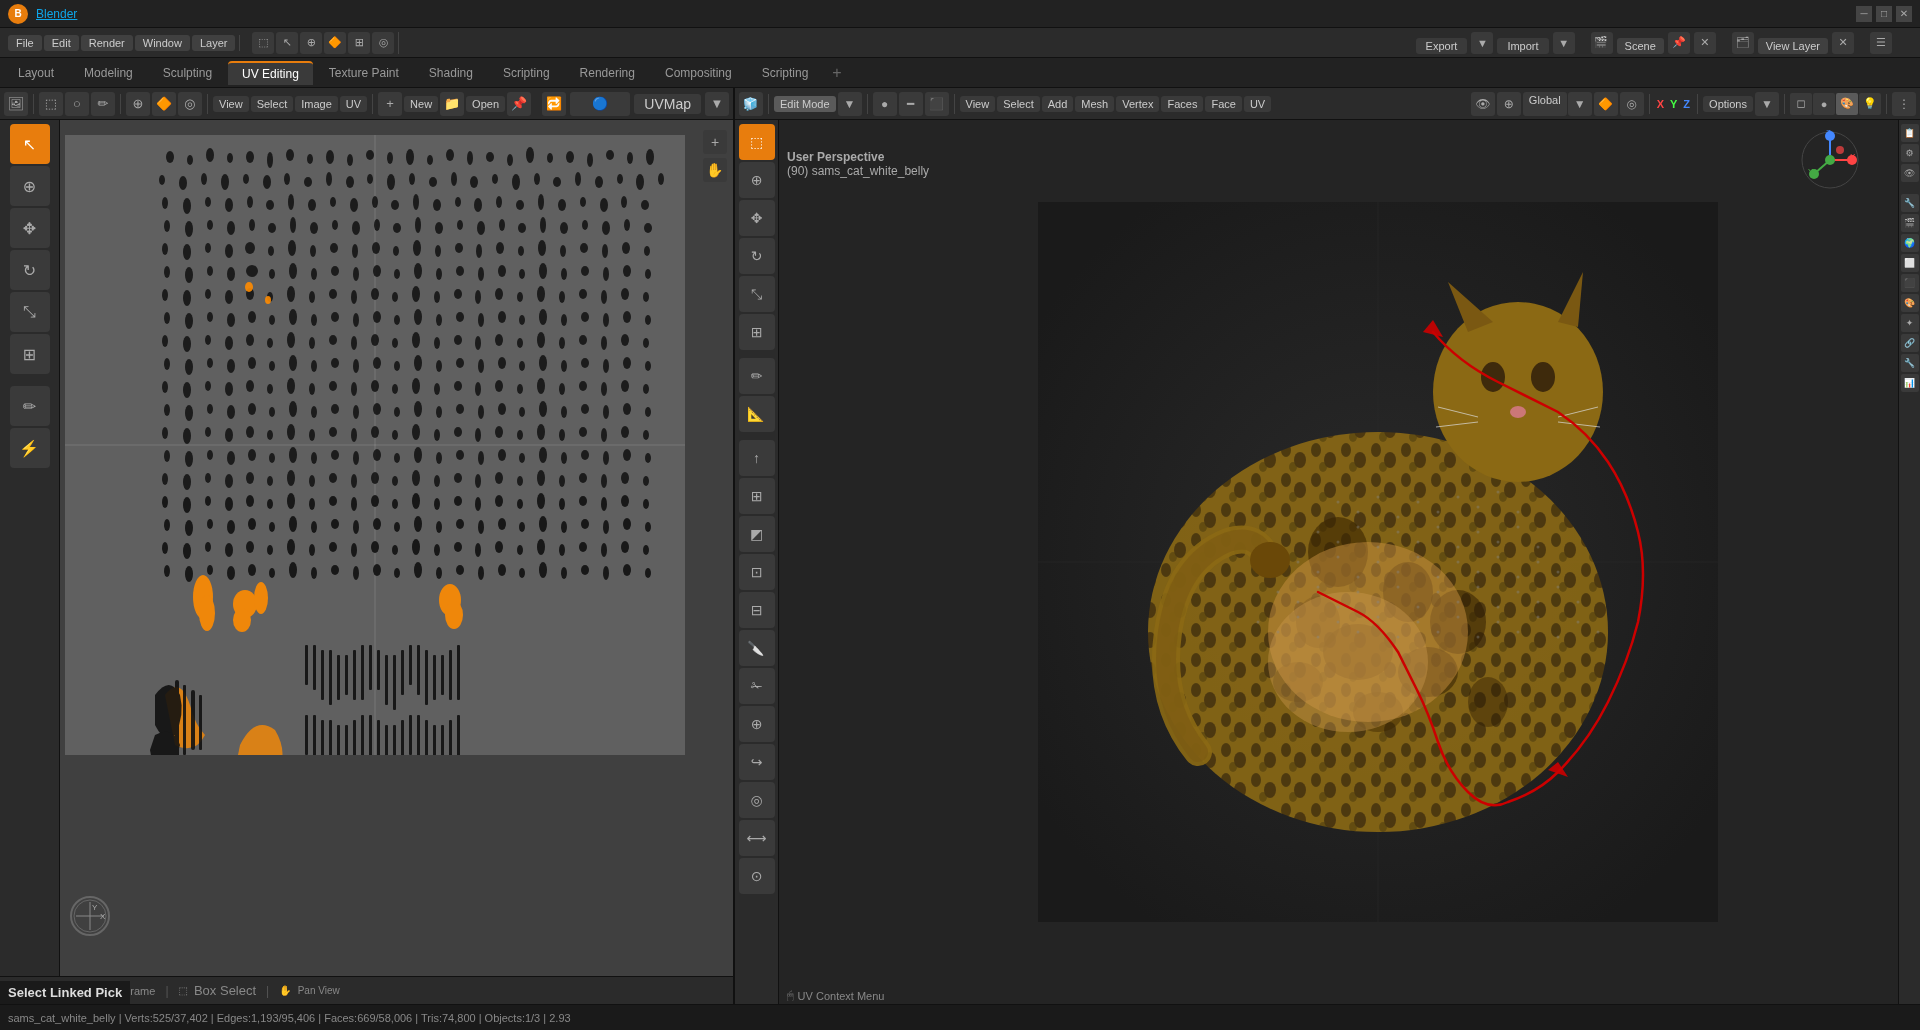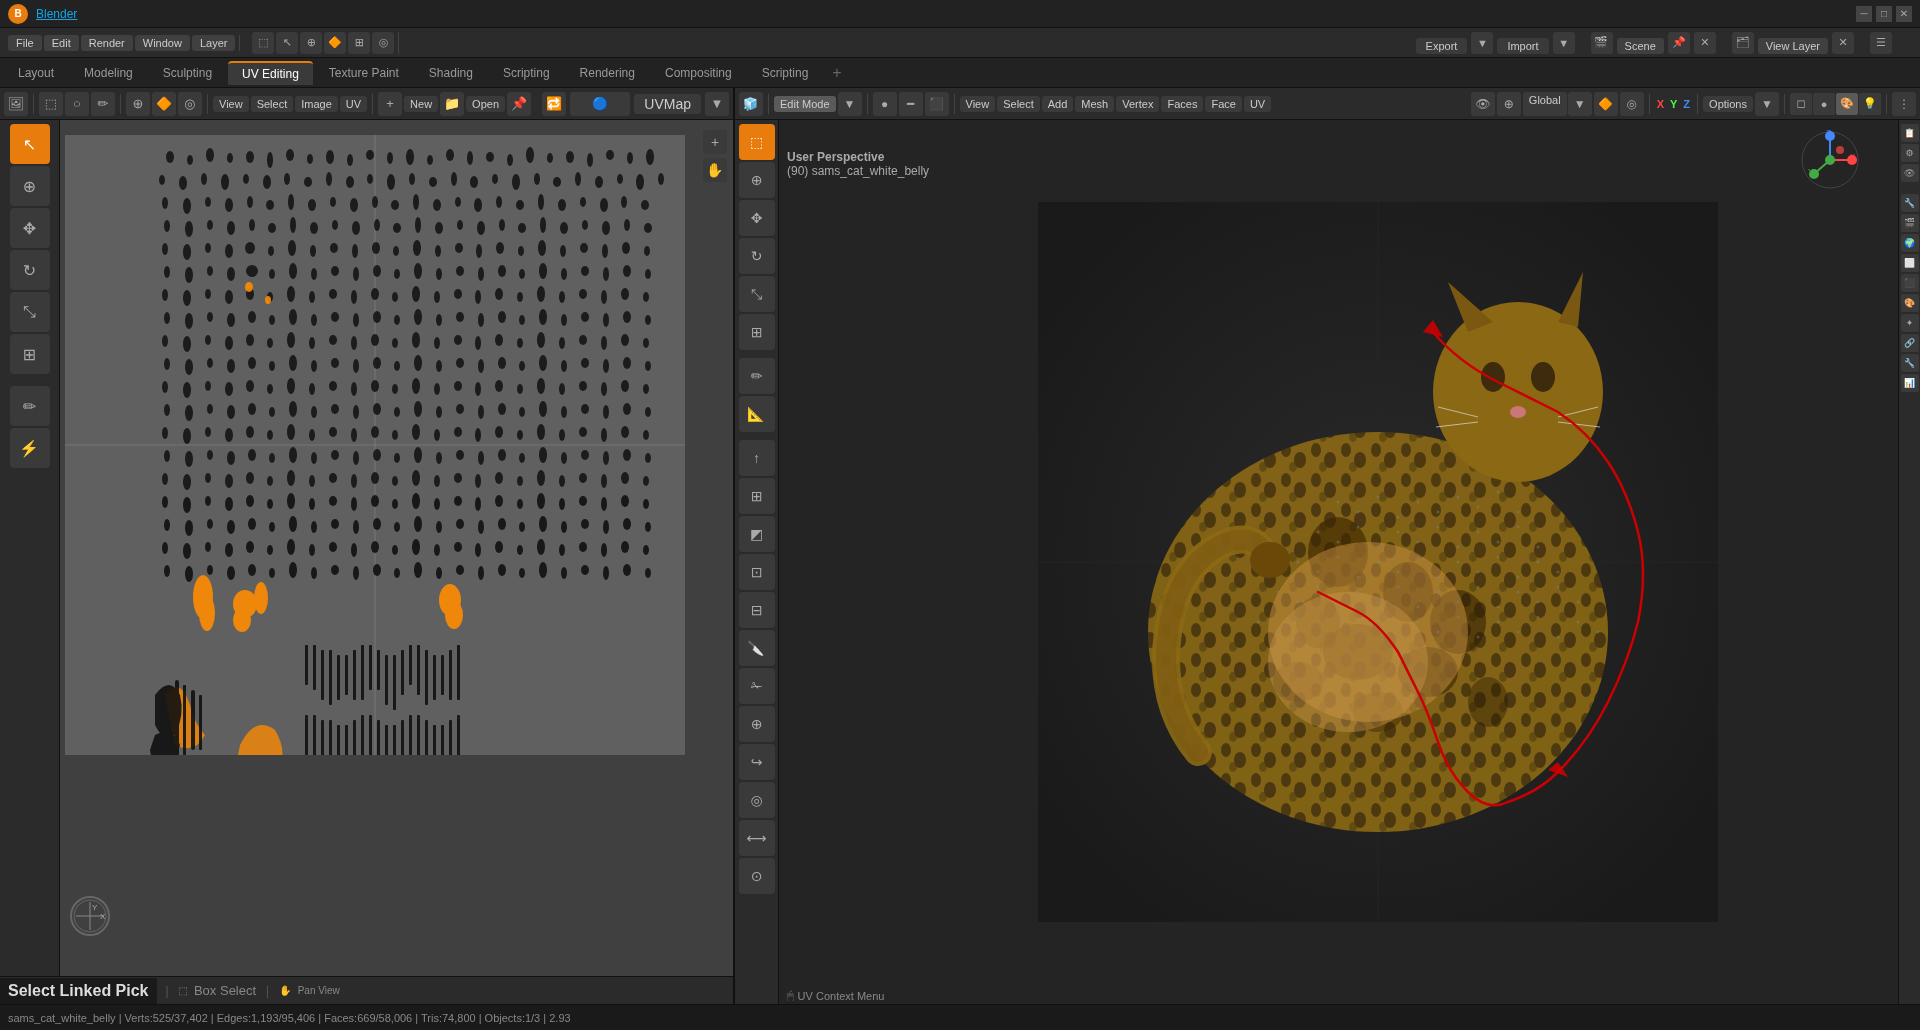--- a/index.html
+++ b/index.html
@@ -1092,21 +1092,21 @@
     <div id="uv-statusbar">
       <span class="status-icon">🖱</span>
       <span style="font-size:11px;color:#888;">Change Frame</span>
       <span style="color:#555;margin:0 4px;">|</span>
       <span class="status-icon">⬚</span>
       <span style="font-size:13px;color:#888;">Box Select</span>
       <span style="color:#555;margin:0 4px;">|</span>
       <span class="status-icon">✋</span>
       <span style="font-size:10px;color:#888;">Pan View</span>
 
-      <div id="select-linked" style="position:absolute;left:0;bottom:0;padding:4px 8px;font-weight:bold;font-size:16px;color:#ddd;background:#1a1a1a;">
+      <div id="select-linked" style="position:absolute;left:0;bottom:0;padding:4px 8px;font-weight:bold;font-size:13px;color:#ddd;background:#1a1a1a;">
         <span>Select Linked Pick</span>
       </div>
     </div>
   </div>
 
   <div id="viewport">
 
     <div id="vp-header">
       <div class="vp-header-left">
         <div class="vp-icon">🧊</div>

